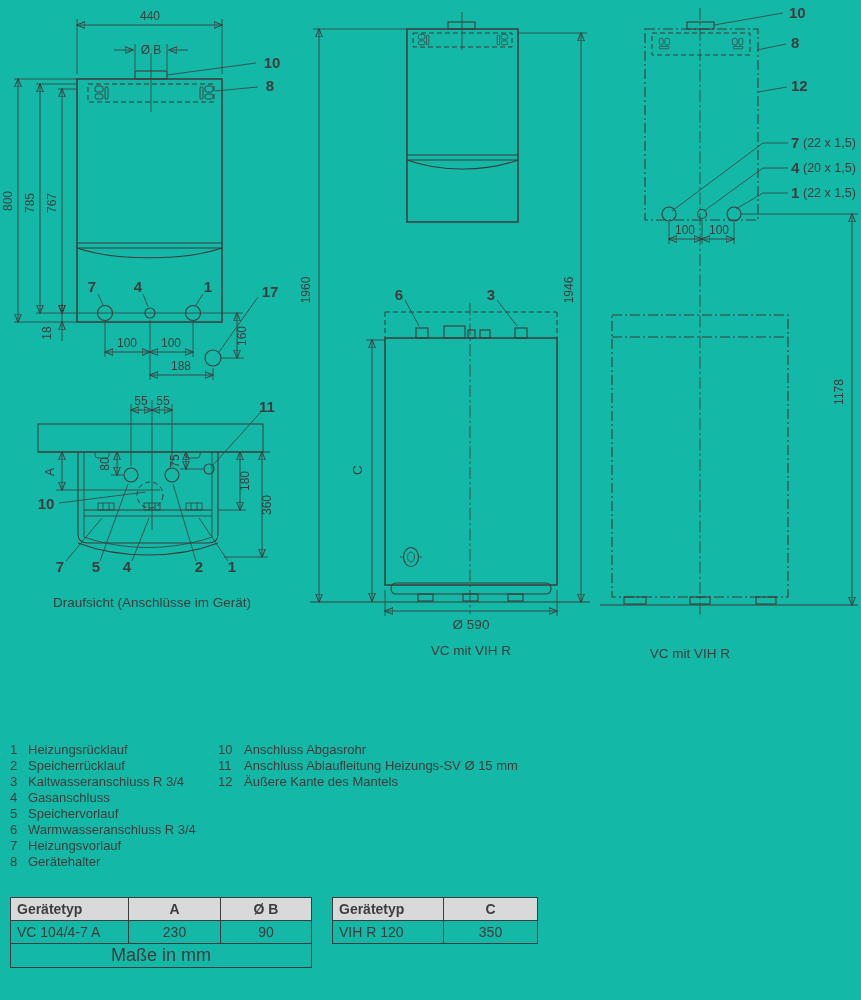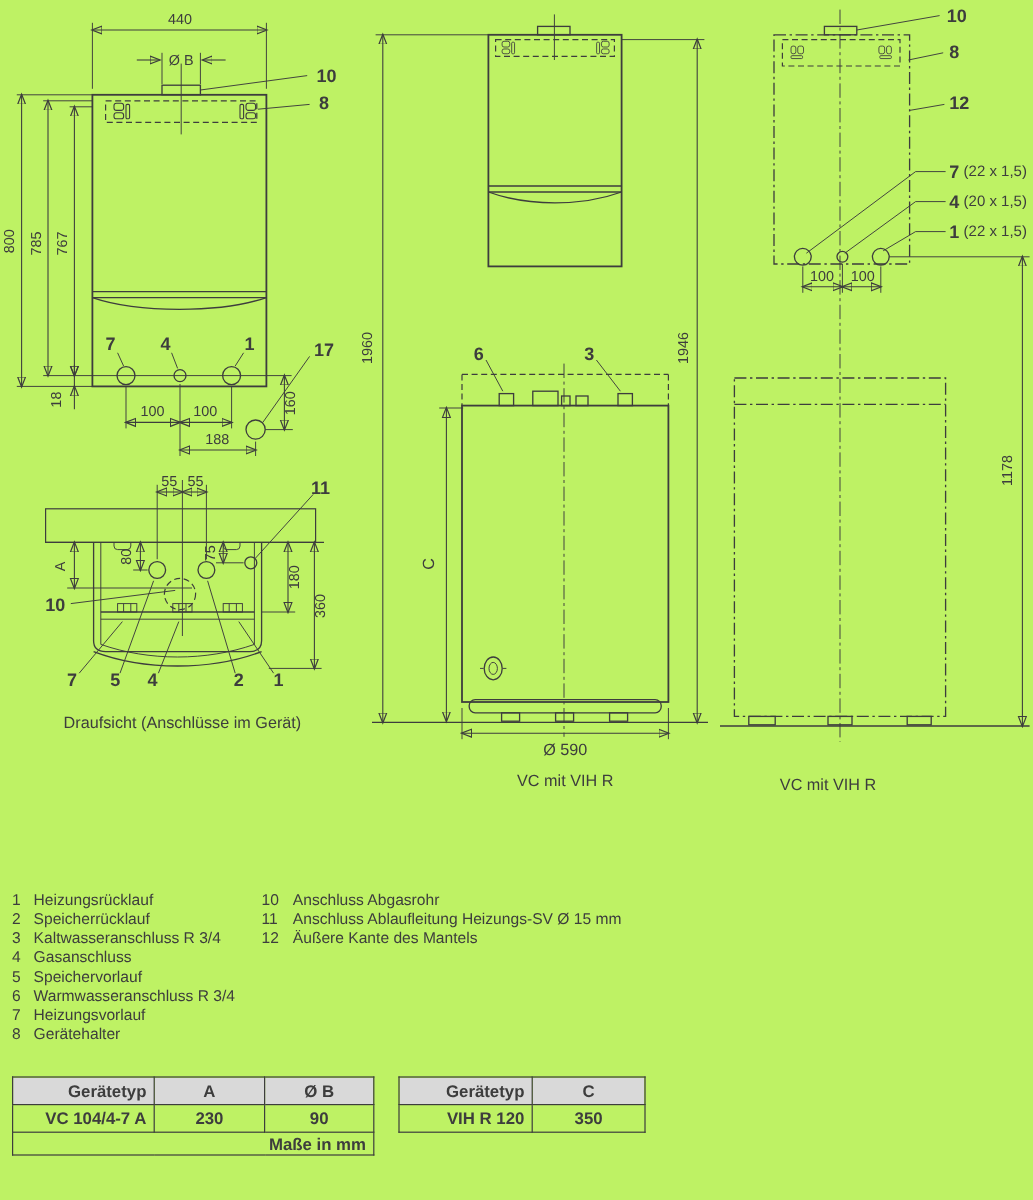--- a/index.html
+++ b/index.html
@@ -1,16 +1,16 @@
 <!DOCTYPE html>
 <html><head>
 <meta charset="utf-8">
 <style>
   html,body{margin:0;padding:0;background:#ffffff;}
-  #page{position:relative;width:861px;height:1000px;background:#bef264;overflow:hidden;
+  #page{position:relative;width:861px;height:1000px;background:#14b8a6;overflow:hidden;
         font-family:"Liberation Sans","DejaVu Sans",sans-serif;color:#3d3d3d;}
   
   #drawing{position:absolute;left:0;top:0;}
   #drawing line,#drawing path,#drawing rect,#drawing circle,#drawing ellipse,#drawing polyline,#drawing use{
       stroke:#3d3d3d;fill:none;}
   .fw{fill:#ffffff;}
   .ln{stroke-width:1.5;}
   .ln2{stroke-width:1.1;}
   .thin{stroke-width:0.8;}
   .dim{stroke-width:0.9;}
@@ -24,24 +24,24 @@
   #drawing text.spec{font-size:12.5px;}
   
   .legend-col{position:absolute;font-size:13px;line-height:16px;}
   .lrow{display:flex;height:16px;}
   .lnum{width:18px;flex:none;}
   .legend-col.c2 .lnum{width:26px;}
   
   table.spec-table{position:absolute;border-collapse:collapse;font-size:14px;color:#3d3d3d;
       table-layout:fixed;}
   table.spec-table th,table.spec-table td{border:1.6px solid #3d3d3d;padding:1px 6px;height:20px;
-      text-align:center;overflow:hidden;white-space:nowrap;font-weight:bold;}
+      text-align:center;overflow:hidden;white-space:nowrap;}
   table.spec-table th{background:#d9d9d9;font-weight:bold;}
-  table.spec-table .lft{text-align:right;}
-  table.spec-table td.note{text-align:right;font-size:14px;height:13px;border-top:1.6px solid #3d3d3d;}
+  table.spec-table .lft{text-align:left;}
+  table.spec-table td.note{font-size:18px;height:13px;border-top:1.6px solid #3d3d3d;}
 </style>
 </head>
 <body>
 
 <div id="page">
 
 <svg id="drawing" width="861" height="680" viewBox="0 0 861 680">
   <defs>
     <marker id="ah" markerWidth="10" markerHeight="10" refX="8" refY="4.5" orient="auto-start-reverse" markerUnits="userSpaceOnUse">
       <path d="M0,1.2 L8.5,4.5 L0,7.8 Z" fill="#3d3d3d" stroke="none"></path>

